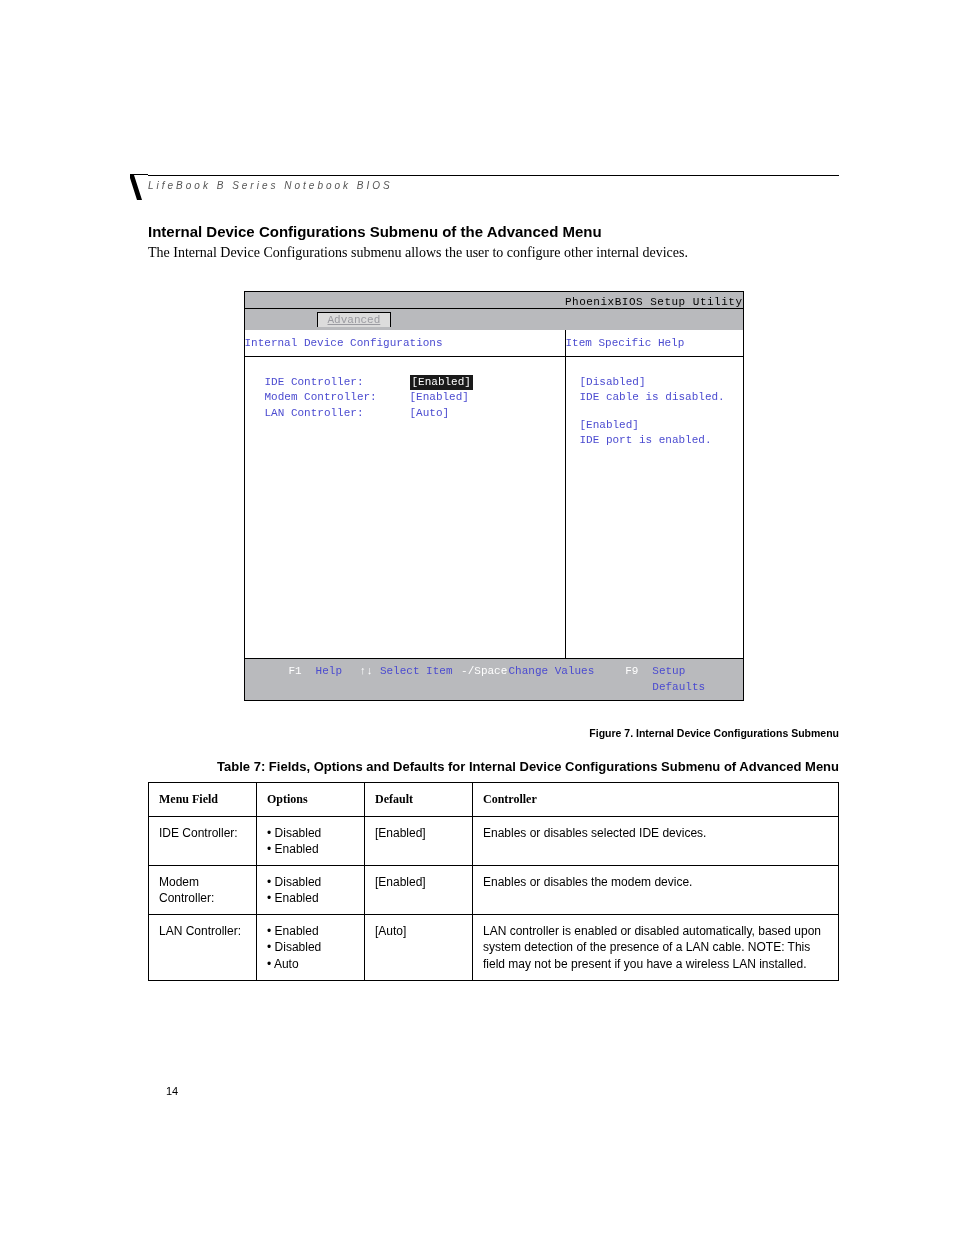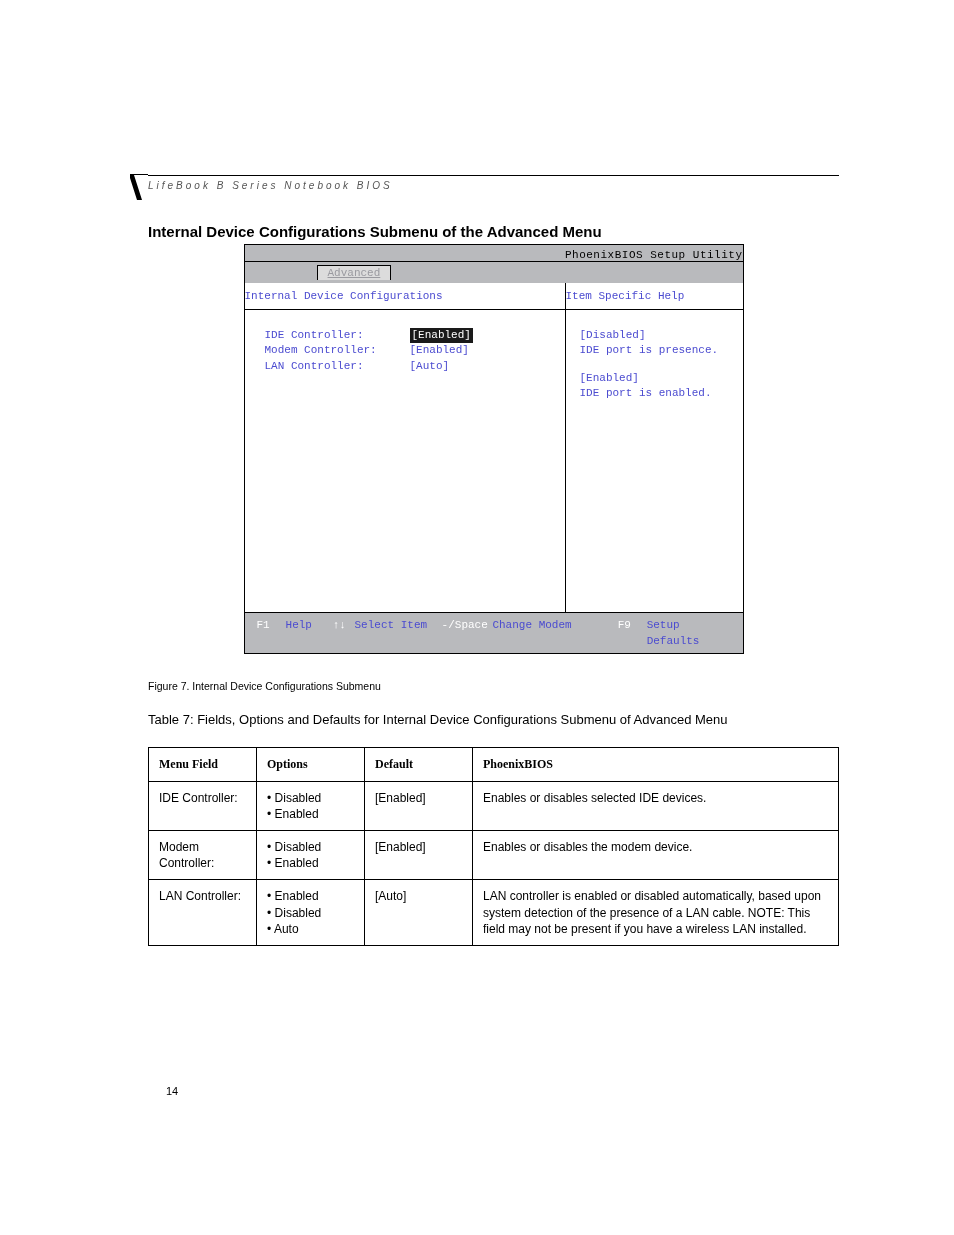--- a/index.html
+++ b/index.html
@@ -123,49 +123,50 @@
     padding: 0 2px;
   }
   .bios-footer {
     background: #b9babd;
     padding: 5px 12px 4px 12px;
     font-size: 11px;
     color: #4b4bd0;
     line-height: 1.45;
   }
   .bios-footer .row { display: flex; }
-  .bios-footer .cell1 { width: 32px; color: #fff; }
+  .bios-footer .cell1 { width: 32px; color: #fff; margin-left: 32px; }
   .bios-footer .cell2 { width: 52px; }
   .bios-footer .cell3 { width: 24px; color: #fff; }
   .bios-footer .cell4 { width: 96px; }
   .bios-footer .cell5 { width: 56px; color: #fff; }
   .bios-footer .cell6 { width: 138px; }
   .bios-footer .cell7 { width: 32px; color: #fff; }
   .bios-footer .cell8 { }
   .tri {
     display: inline-block;
     width: 0; height: 0;
     border-top: 4px solid transparent;
     border-bottom: 4px solid transparent;
     border-left: 6px solid #4b4bd0;
     vertical-align: -1px;
     margin: 0 2px 0 0;
   }
   .fig-caption {
     font-family: "Helvetica Neue", Arial, sans-serif;
     font-size: 10.5px;
-    font-weight: 400;
-    text-align: left;
+    font-weight: 700;
+    text-align: right;
     margin: 26px 0 20px 0;
   }
   .table-title {
     font-family: "Helvetica Neue", Arial, sans-serif;
     font-size: 13px;
-    font-weight: 400;
-    margin: 0 0 20px 0;
+    font-weight: 700;
+    margin: 0 0 8px 0;
+    text-align: right;
   }
   table.fld {
     width: 100%;
     border-collapse: collapse;
     font-family: "Helvetica Neue", Arial, sans-serif;
     font-size: 12px;
     table-layout: fixed;
   }
   table.fld th, table.fld td {
     border: 1px solid #000;
@@ -200,20 +201,21 @@
       <svg width="18" height="28" viewBox="0 0 18 28">
         <path d="M0 0 H18 V1 H4 L12 26 H7 L0 4 Z" fill="#000"></path>
       </svg>
     </div>
     <div class="hdr-line">
       <div class="running">LifeBook B Series Notebook BIOS</div>
     </div>
   </div>
 
   <h2 class="section">Internal Device Configurations Submenu of the Advanced Menu</h2>
+  <p class="intro">The Internal Device Configurations submenu allows the user to configure other internal devices.</p>
 
   <div class="bios">
     <div class="bios-title">PhoenixBIOS Setup Utility</div>
     <div class="bios-tabs-row">
       <span class="bios-tab">Advanced</span>
     </div>
     <div class="bios-body">
       <div class="bios-left">
         <div class="bios-col-title">Internal Device Configurations</div>
         <div class="bios-left-body">
@@ -228,35 +230,35 @@
           <div class="bios-field-row">
             <span class="bios-field-label">LAN Controller:</span>
             <span class="bios-field-val">[Auto]</span>
           </div>
         </div>
       </div>
       <div class="bios-right">
         <div class="bios-col-title">Item Specific Help</div>
         <div class="bios-right-body">
           <div>[Disabled]</div>
-          <div>IDE port is presence.</div>
+          <div>IDE cable is disabled.</div>
           <div style="height:12px"></div>
           <div>[Enabled]</div>
           <div>IDE port is enabled.</div>
         </div>
       </div>
     </div>
     <div class="bios-footer">
       <div class="row">
         <span class="cell1">F1</span>
         <span class="cell2">Help</span>
         <span class="cell3">↑↓</span>
         <span class="cell4">Select Item</span>
         <span class="cell5">-/Space</span>
-        <span class="cell6">Change Modem</span>
+        <span class="cell6">Change Values</span>
         <span class="cell7">F9</span>
         <span class="cell8">Setup Defaults</span>
       </div>
     </div>
   </div>
 
   <div class="fig-caption">Figure 7.  Internal Device Configurations Submenu</div>
 
   <div class="table-title">Table 7: Fields, Options and Defaults for Internal Device Configurations Submenu of Advanced Menu</div>
 
@@ -265,21 +267,21 @@
         <col class="c1">
         <col class="c2">
         <col class="c3">
         <col class="c4">
       </colgroup>
     <thead>
       <tr>
         <th>Menu Field</th>
         <th>Options</th>
         <th>Default</th>
-        <th>PhoenixBIOS</th>
+        <th>Controller</th>
       </tr>
     </thead>
     <tbody>
       <tr>
         <td>IDE Controller:</td>
         <td class="options">
           <div>Disabled</div>
           <div>Enabled</div>
         </td>
         <td>[Enabled]</td>

